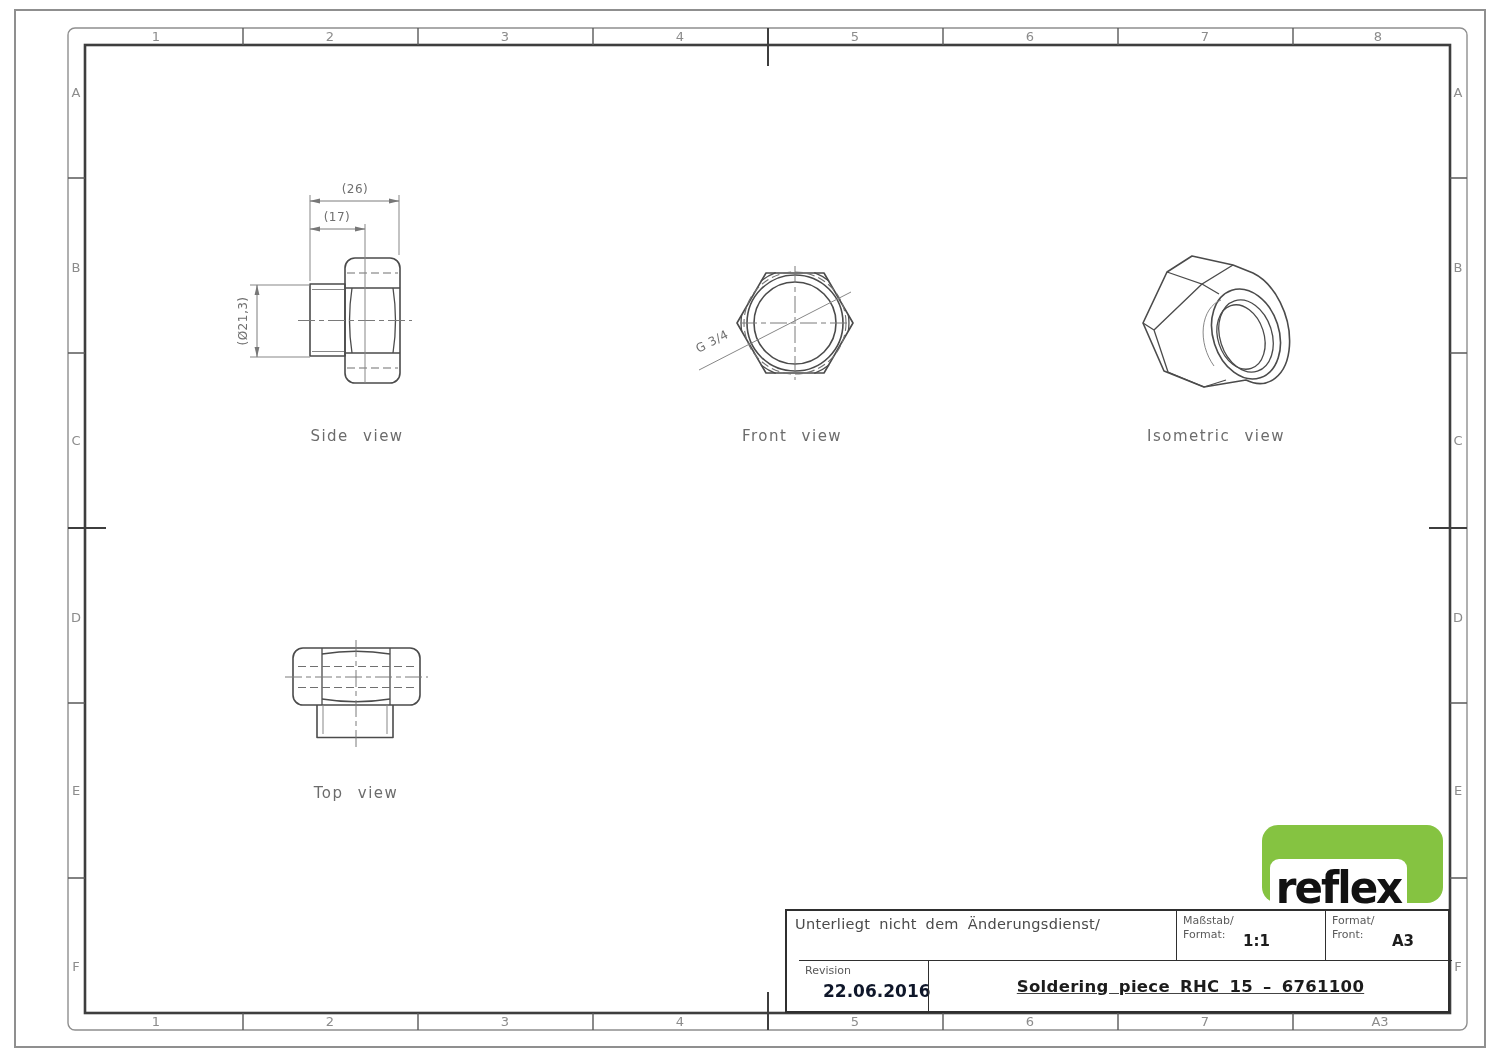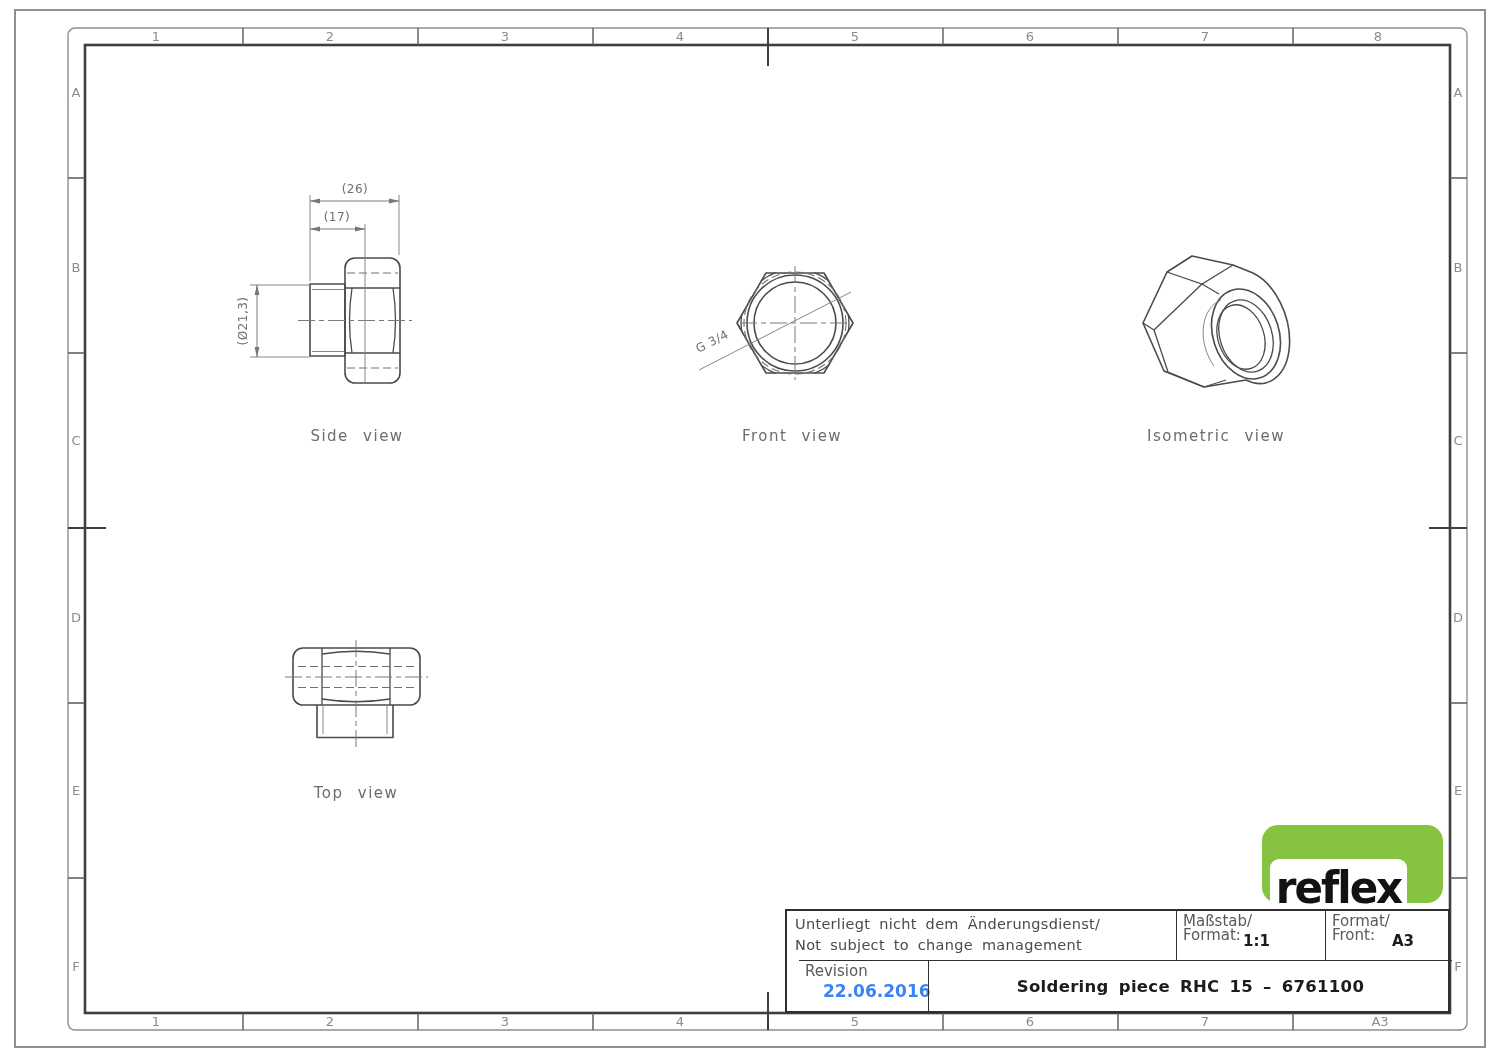--- a/index.html
+++ b/index.html
@@ -28,26 +28,26 @@
   
   .tb{position:absolute;left:785px;top:909px;width:665px;height:104px;
       border:2px solid #2f2f2f;box-sizing:border-box;background:#fff;color:#444;}
   .tb .cell{position:absolute;box-sizing:border-box;}
   .tb .row1{top:0;height:49px;}
   .tb .row2{top:49px;height:51px;border-top:1.5px solid #2f2f2f;}
   .tb .note{left:0;width:389px;padding:3px 8px;font-size:14.5px;line-height:21px;
             color:#4a4a4a;letter-spacing:.3px;word-spacing:4px;}
   .tb .scale{left:389px;width:149px;border-left:1.5px solid #2f2f2f;}
   .tb .format{left:538px;width:127px;border-left:1.5px solid #2f2f2f;text-decoration:underline;}
-  .tb .minilabel{position:absolute;left:6px;top:3px;font-size:15px;line-height:14px;color:#5a5a5a;}
+  .tb .minilabel{position:absolute;left:6px;top:3px;font-size:11px;line-height:14px;color:#5a5a5a;}
   .tb .bigval{position:absolute;font-size:15px;color:#1c1c1c;font-weight:600;}
   .tb .revision{left:0;width:141px;margin-left:12px;}
-  .tb .revdate{position:absolute;left:24px;top:20px;font-size:17px;font-weight:600;color:#3b82f6;}
+  .tb .revdate{position:absolute;left:24px;top:20px;font-size:17px;font-weight:600;color:#0f172a;}
   .tb .titlecell{left:141px;width:524px;border-left:1.5px solid #2f2f2f;
-                 display:flex;align-items:center;justify-content:center;}
+                 display:flex;align-items:center;justify-content:center;text-decoration:underline;}
   .tb .titletext{font-size:16.5px;font-weight:600;color:#1c1c1c;letter-spacing:.3px;word-spacing:4px;}
 
   
   .logo{position:absolute;left:1262px;top:825px;width:181px;height:78px;border-radius:16px;}
   .logo .inner{position:absolute;left:8px;top:10px;width:137px;height:57px;background:#fff;
                border-radius:9px;display:flex;align-items:center;justify-content:center;margin-top:24px;}
   .logo .word{font-size:42px;font-weight:bold;color:#121212;letter-spacing:-2px;
               transform:scaleY(1.04);line-height:1;}
 </style>
 </head>
@@ -203,21 +203,20 @@
 
 <div class="logo" style="background: rgb(133, 195, 65);">
   <div class="inner">
     <span class="word">reflex</span>
   </div>
 </div>
 
 <div class="tb">
   <div class="cell row1 note">
     <div>Unterliegt nicht dem Änderungsdienst/</div>
-    <div>Not subject to change management</div>
   </div>
   <div class="cell row1 scale">
     <div class="minilabel">
       <div>Maßstab/</div>
       <div>Format:</div>
     </div>
     <span class="bigval" style="left:66px;top:21px;">1:1</span>
   </div>
   <div class="cell row1 format">
     <div class="minilabel">

